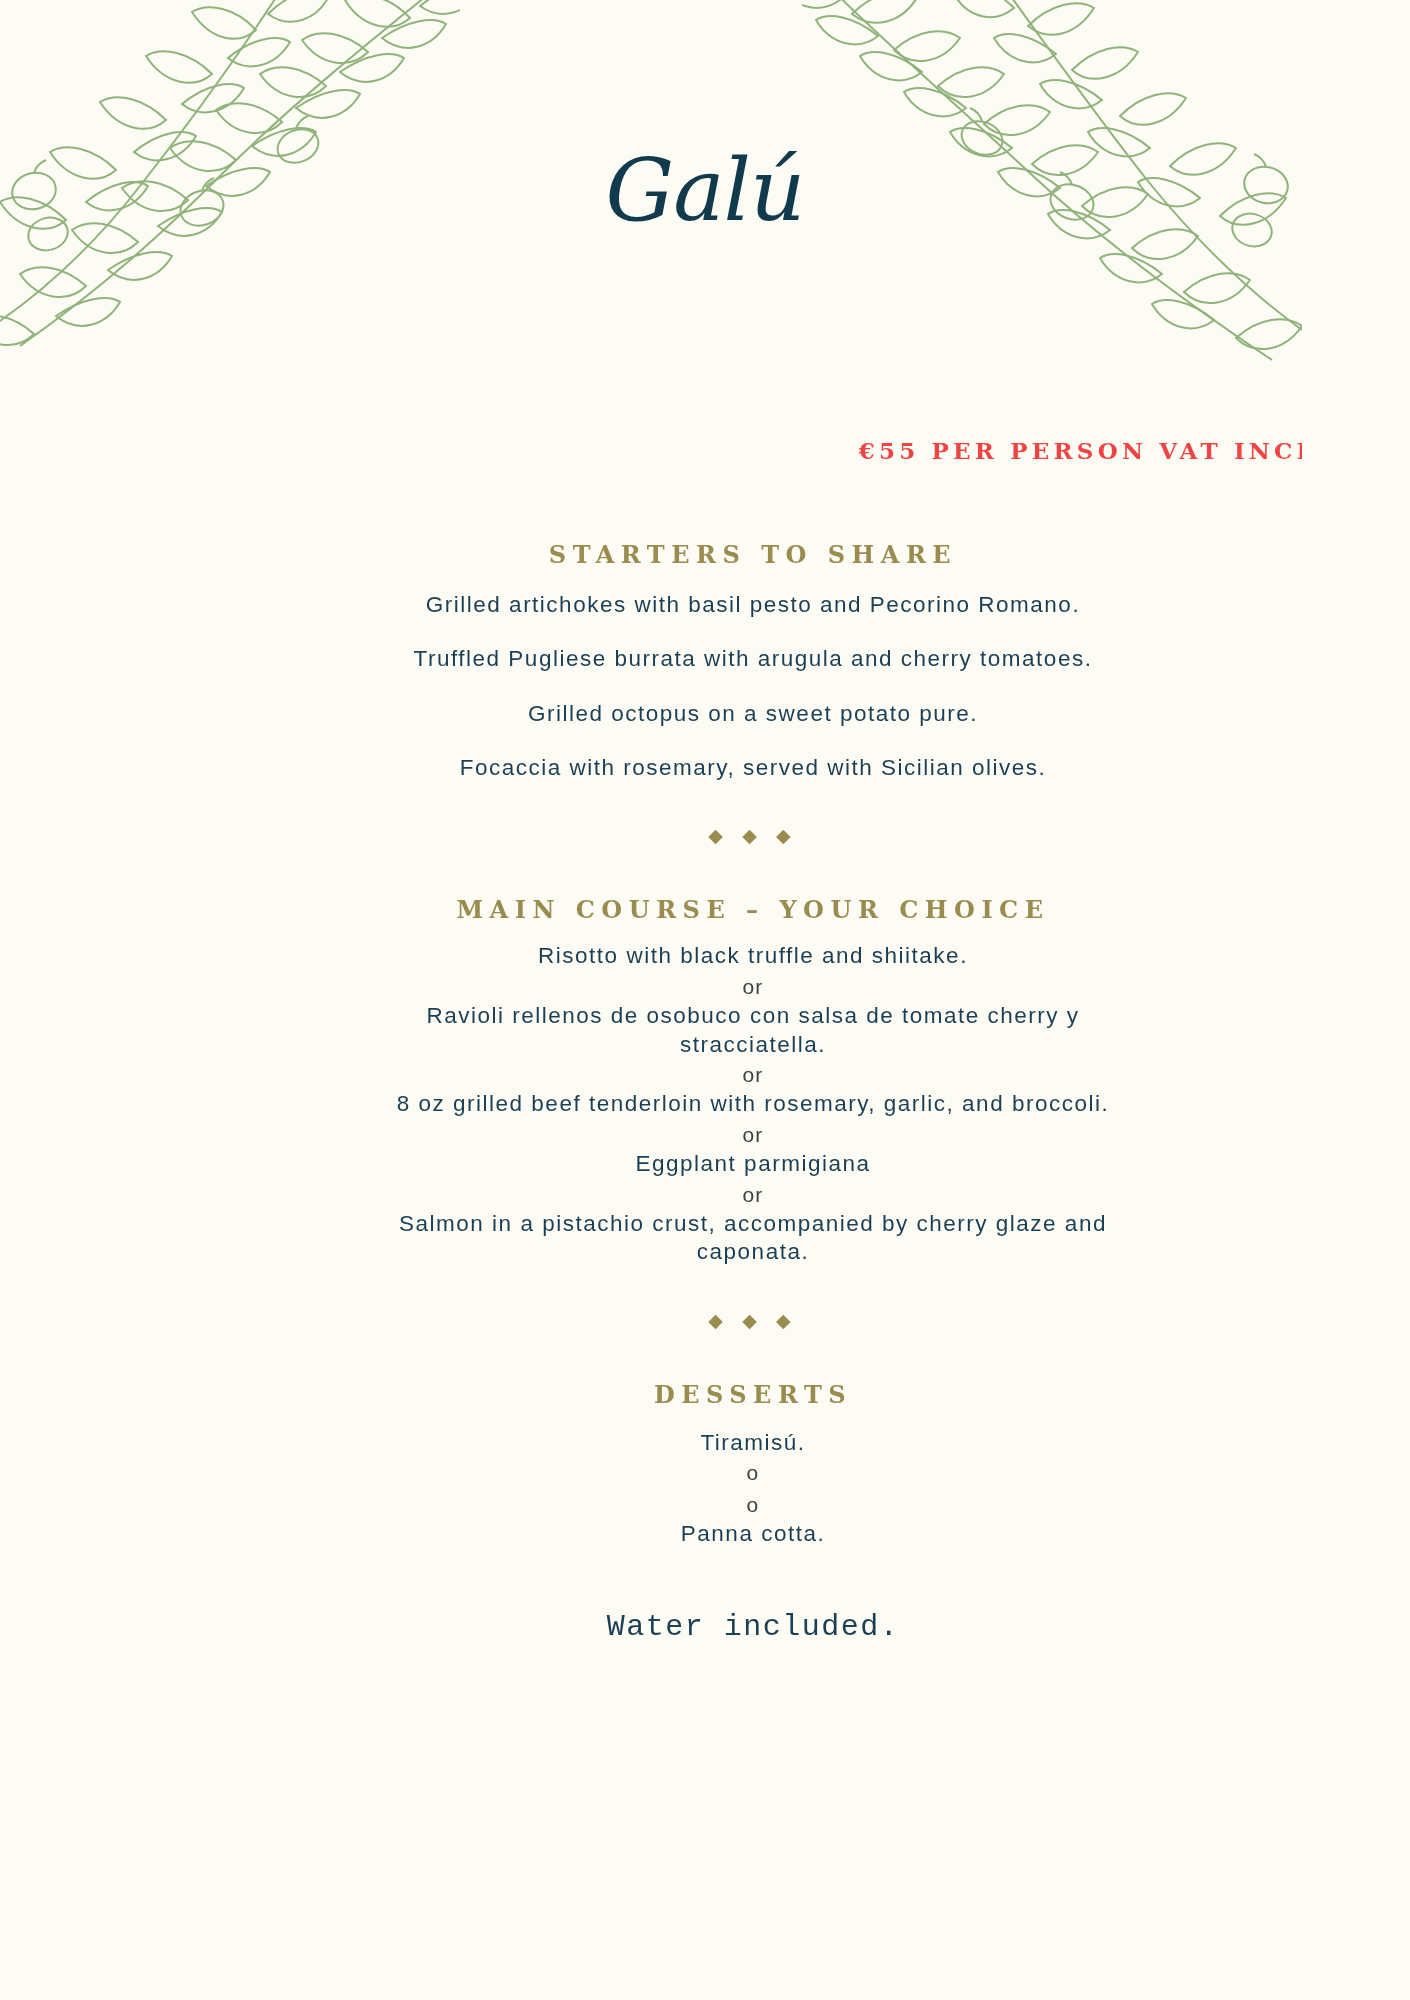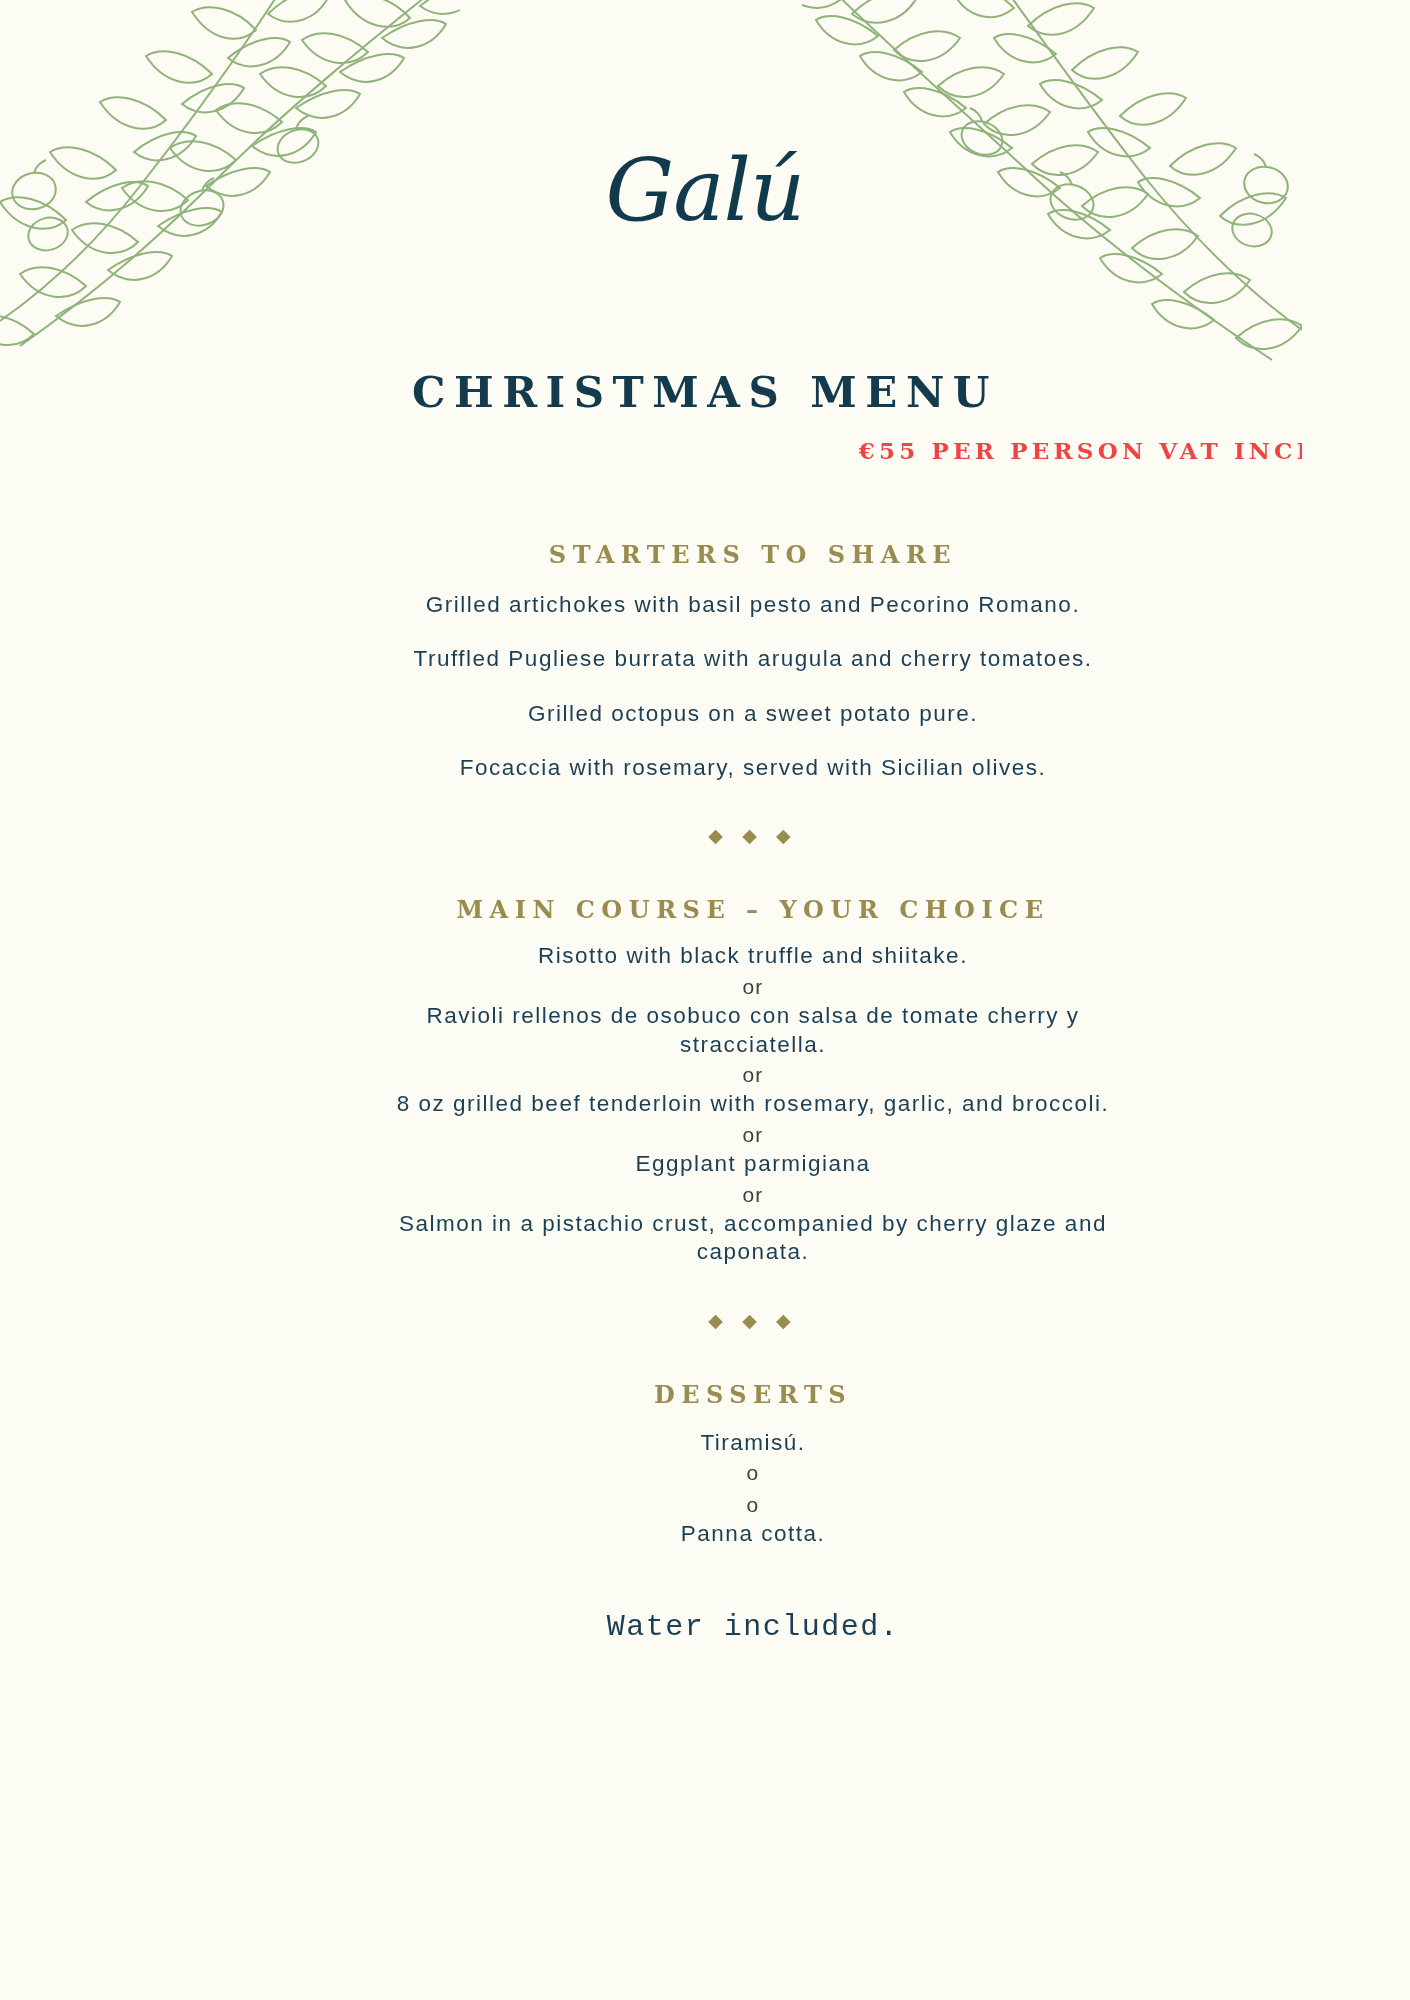--- a/index.html
+++ b/index.html
@@ -237,21 +237,20 @@
       <path d="M270 205 C268 198 263 194 258 192"></path>
       <path d="M180 141 C178 134 173 130 168 128"></path>
       <path d="M464 187 C462 180 457 176 452 174"></path>
     </g>
   </svg>
 
   <div class="logo-block">
     <div class="logo-word">Galú</div>
   </div>
 
-  <div class="title">CHRISTMAS MENU</div>
   <div class="price">€55 PER PERSON VAT INCLUDED</div>
 
   <div class="content">
 
     <div class="sec-starters">
       <div class="section-head">STARTERS TO SHARE</div>
       <div class="item">Grilled artichokes with basil pesto and Pecorino Romano.</div>
       <div class="item">Truffled Pugliese burrata with arugula and cherry tomatoes.</div>
       <div class="item">Grilled octopus on a sweet potato pure.</div>
       <div class="item">Focaccia with rosemary, served with Sicilian olives.</div>

